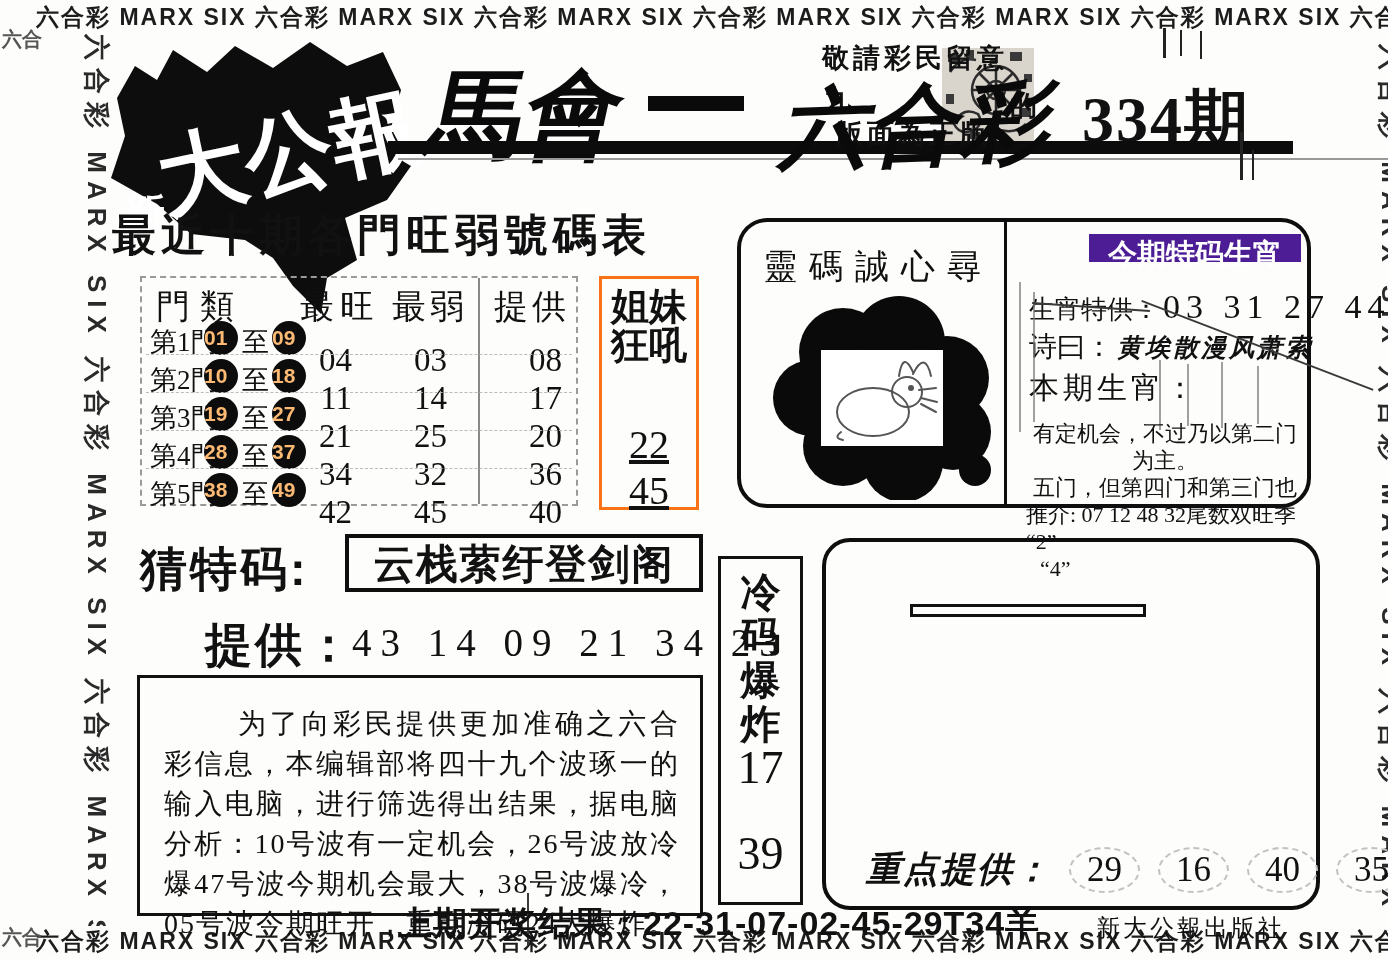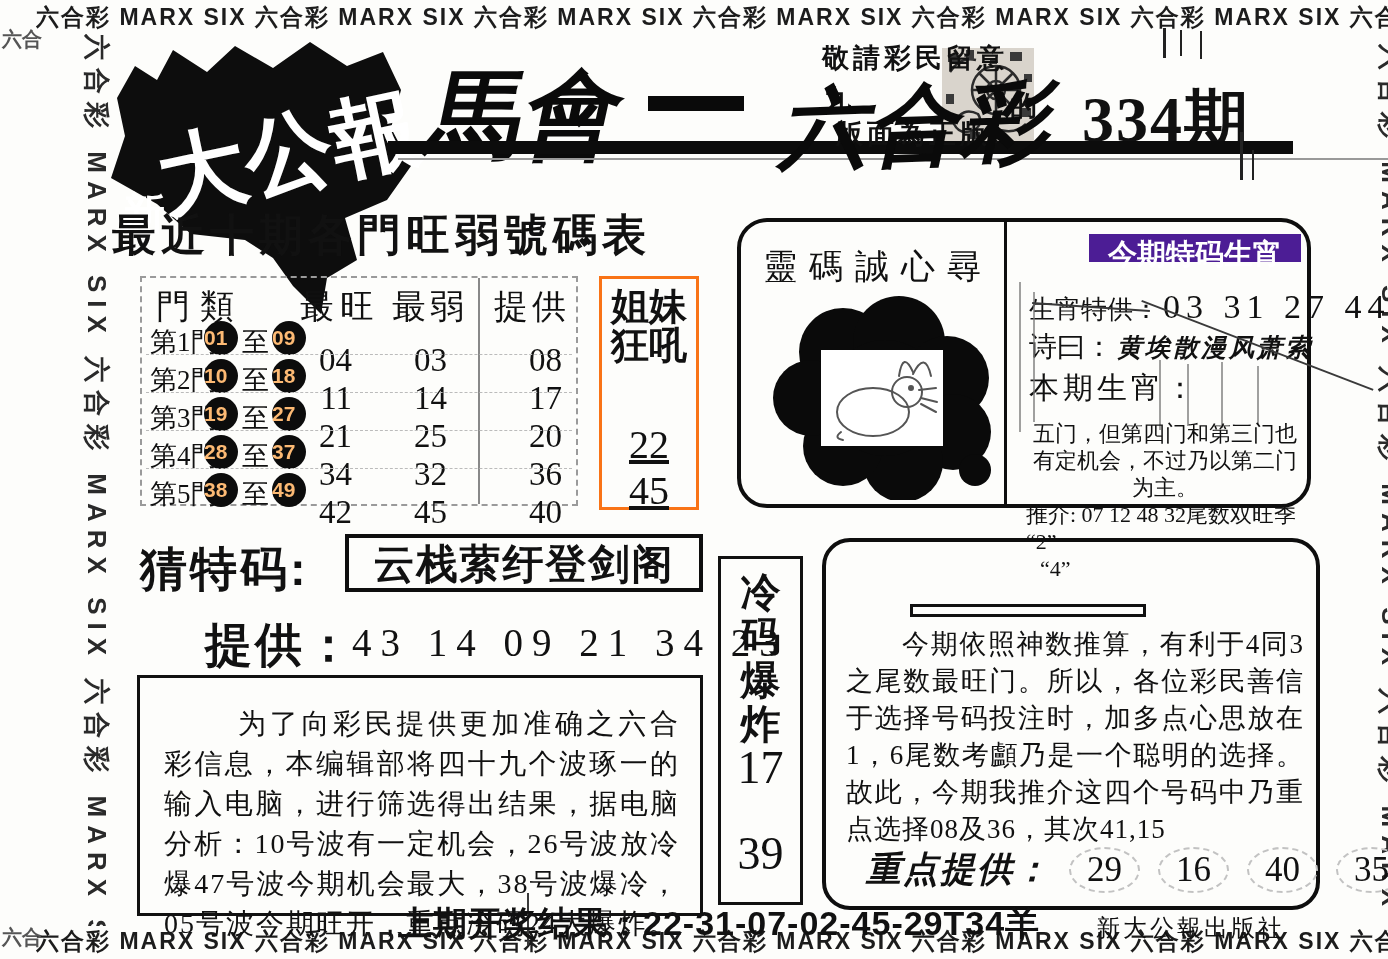--- a/index.html
+++ b/index.html
@@ -258,22 +258,22 @@
     </div>
 
     <div class="streak" style="left:278px; top:60px;  height:150px;"></div>
     <div class="streak" style="left:292px; top:70px;  height:130px;"></div>
     <div class="streak" style="left:418px; top:138px; height:70px;"></div>
     <div class="streak" style="left:446px; top:142px; height:62px;"></div>
     <div class="streak" style="left:480px; top:140px; height:66px;"></div>
     <div class="streak" style="left:516px; top:144px; height:58px;"></div>
 
     <div class="spirit-note">
+      <div>有定机会，不过乃以第二门为主。</div>
       <div>五门，但第四门和第三门也</div>
-      <div>有定机会，不过乃以第二门为主。</div>
       <div style="text-align:left;">推介: 07 12 48 32尾数双旺季 “2”</div>
       <div style="text-align:left; padding-left:14px;">“4”</div>
     </div>
   </div>
 
   <div class="artifact" style="left:1032px; top:306px; width:118px; height:2px; transform:rotate(4deg);"></div>
   <div class="artifact" style="left:1142px; top:300px; width:248px; height:2px; transform:rotate(21deg); transform-origin:left top;"></div>
 
   <div class="guess-label" style="left:140px; top:538px;">猜特码:</div>
   <div id="phrase-box">云栈萦纡登剑阁</div>
@@ -285,21 +285,20 @@
   </div>
 
   <div id="cold-box">
     <div class="vtitle">冷码爆炸</div>
     <div class="cnum" style="top:182px;">17</div>
     <div class="cnum" style="top:268px;">39</div>
   </div>
 
   <div id="right-box">
     <div class="overline-box"></div>
-    <div class="para">今期依照神数推算，有利于4同3之尾数最旺门。所以，各位彩民善信于选择号码投注时，加多点心思放在1，6尾数考顱乃是一个聪明的选择。故此，今期我推介这四个号码中乃重点选择08及36，其次41,15</div>
     <div class="key-line">
       <span class="key-label">重点提供：</span><span class="oval">29</span><span class="oval">16</span><span class="oval">40</span><span class="oval">35</span>
     </div>
   </div>
 
   <div class="footer-result">上期开奖结果：22-31-07-02-45-29T34羊</div>
   <div class="publisher">新大公報出版社</div>
   <div class="artifact" style="left:527px; top:893px; width:2px; height:52px;"></div>
 
 </div>

